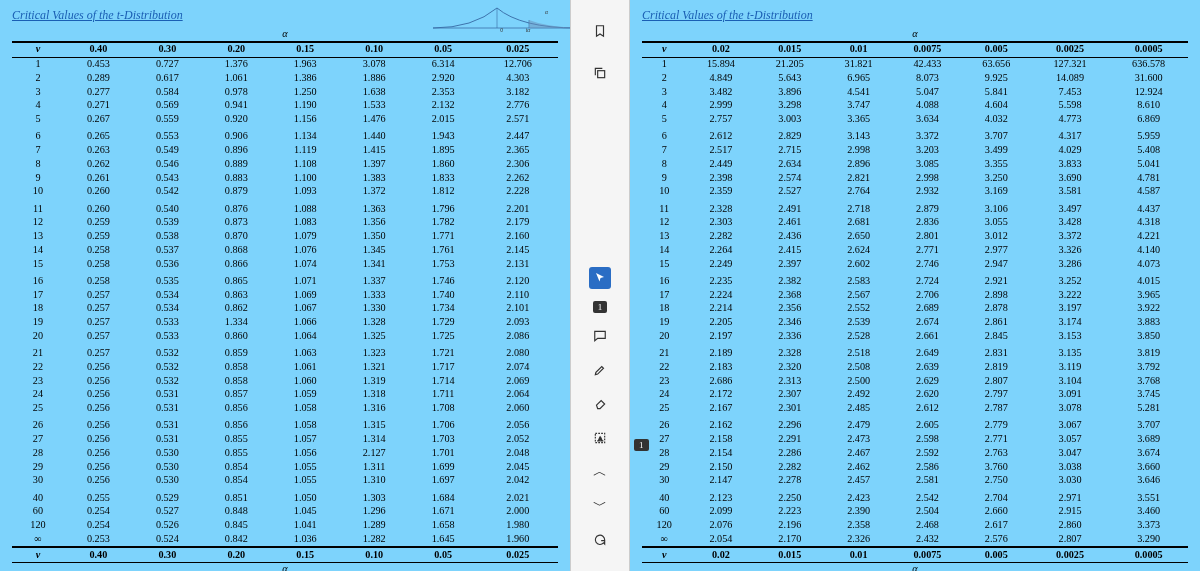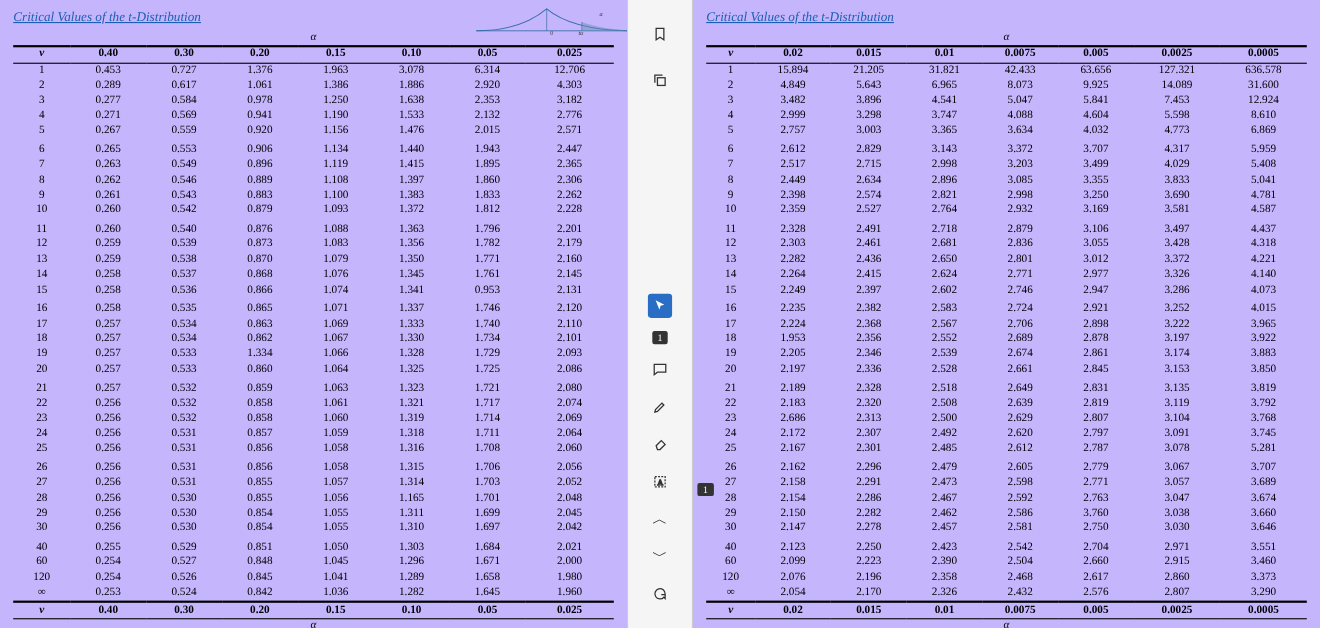--- a/index.html
+++ b/index.html
@@ -7,21 +7,21 @@
   font-family: "Times New Roman", serif;
   font-size: 11px;
   background: #fff;
   display: flex;
   width: 1200px;
   height: 571px;
   overflow: hidden;
 }
 .panel {
   width: 570px;
-  background: #c4b5fd;
+  background: #7dd3fc;
   padding: 8px 12px;
   position: relative;
   overflow: hidden;
 }
 .divider-area {
   width: 60px;
   background: #f5f5f5;
   border-left: 1px solid #ccc;
   border-right: 1px solid #ccc;
   display: flex;
@@ -270,21 +270,21 @@
           <td>1.761</td>
           <td>2.145</td>
         </tr>
         <tr>
           <td>15</td>
           <td>0.258</td>
           <td>0.536</td>
           <td>0.866</td>
           <td>1.074</td>
           <td>1.341</td>
-          <td>0.953</td>
+          <td>1.753</td>
           <td>2.131</td>
         </tr>
         <tr class="group-gap">
           <td>16</td>
           <td>0.258</td>
           <td>0.535</td>
           <td>0.865</td>
           <td>1.071</td>
           <td>1.337</td>
           <td>1.746</td>
@@ -399,21 +399,21 @@
           <td>1.314</td>
           <td>1.703</td>
           <td>2.052</td>
         </tr>
         <tr>
           <td>28</td>
           <td>0.256</td>
           <td>0.530</td>
           <td>0.855</td>
           <td>1.056</td>
-          <td>1.165</td>
+          <td>2.127</td>
           <td>1.701</td>
           <td>2.048</td>
         </tr>
         <tr>
           <td>29</td>
           <td>0.256</td>
           <td>0.530</td>
           <td>0.854</td>
           <td>1.055</td>
           <td>1.311</td>
@@ -725,21 +725,21 @@
           <td>2.224</td>
           <td>2.368</td>
           <td>2.567</td>
           <td>2.706</td>
           <td>2.898</td>
           <td>3.222</td>
           <td>3.965</td>
         </tr>
         <tr>
           <td>18</td>
-          <td>1.953</td>
+          <td>2.214</td>
           <td>2.356</td>
           <td>2.552</td>
           <td>2.689</td>
           <td>2.878</td>
           <td>3.197</td>
           <td>3.922</td>
         </tr>
         <tr>
           <td>19</td>
           <td>2.205</td>

